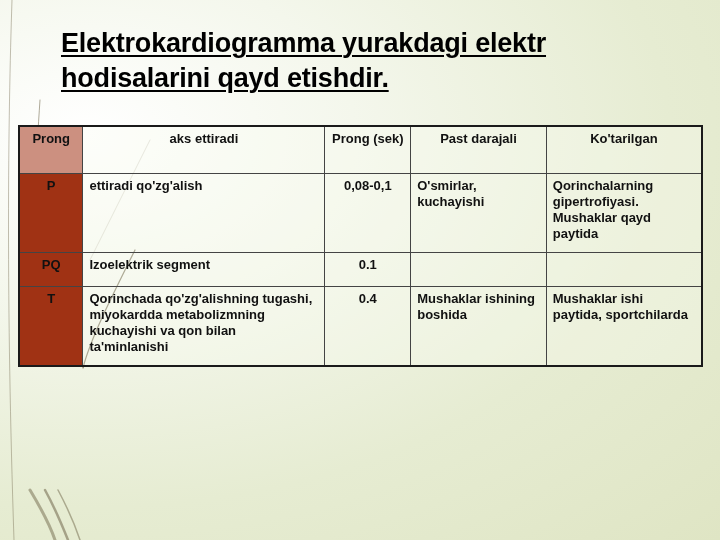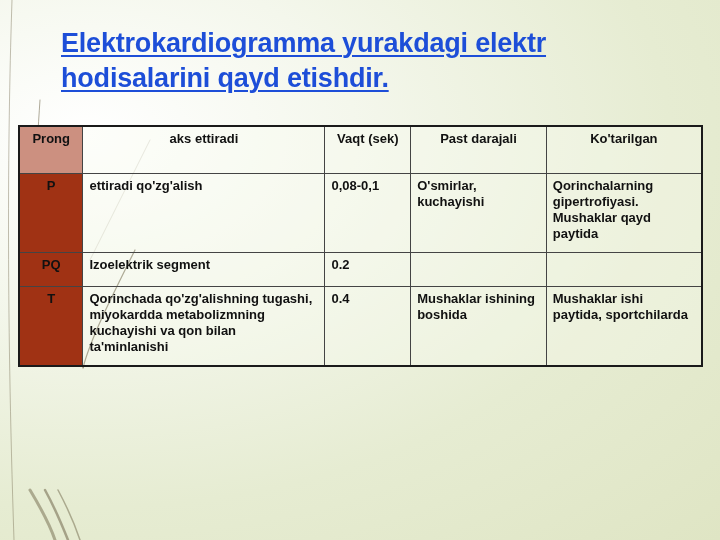--- a/index.html
+++ b/index.html
@@ -22,21 +22,21 @@
     }
     .title {
       position: absolute;
       left: 61px;
       top: 26px;
       width: 640px;
       margin: 0;
       font-size: 27px;
       line-height: 35px;
       font-weight: bold;
-      color: #1d4ed8;
+      color: #000000;
       text-decoration: underline;
       text-decoration-thickness: 2px;
       text-underline-offset: 3px;
       letter-spacing: -0.2px;
     }
     table.ecg {
       position: absolute;
       left: 18px;
       top: 125px;
       width: 685px;
@@ -60,21 +60,21 @@
     }
     th.prong-head {
       background: #cc9080 !important;
       width: 50px;
     }
     td.prong {
       background: #a03214 !important;
       text-align: center;
       color: #111;
     }
-    td.center { }
+    td.center { text-align: center; }
     col.c1 { width: 64px; }
     col.c2 { width: 243px; }
     col.c3 { width: 86px; }
     col.c4 { width: 136px; }
     col.c5 { width: 156px; }
     tr.r1 td { height: 70px; }
     tr.r2 td { height: 25px; }
     tr.r3 td { height: 70px; }
     tr.r4 td { height: 38px; }
     tr.r5 td { height: 70px; }
@@ -101,37 +101,37 @@
     <col class="c1">
       <col class="c2">
       <col class="c3">
       <col class="c4">
       <col class="c5">
   </colgroup>
   <thead>
     <tr>
       <th class="prong-head">Prong</th>
       <th>aks ettiradi</th>
-      <th>Vaqt (sek)</th>
+      <th>Prong (sek)</th>
       <th>Past darajali</th>
       <th>Ko'tarilgan</th>
     </tr>
   </thead>
   <tbody>
     <tr class="r1">
       <td class="prong">P</td>
       <td>ettiradi qo'zg'alish</td>
       <td class="center">0,08-0,1</td>
       <td>O'smirlar, kuchayishi</td>
       <td>Qorinchalarning gipertrofiyasi. Mushaklar qayd paytida</td>
     </tr>
     <tr class="r2">
       <td class="prong">PQ</td>
       <td>Izoelektrik segment</td>
-      <td class="center">0.2</td>
+      <td class="center">0.1</td>
       <td></td>
       <td></td>
     </tr>
     <tr class="r5">
       <td class="prong">T</td>
       <td>Qorinchada qo'zg'alishning tugashi, miyokardda metabolizmning kuchayishi va qon bilan ta'minlanishi</td>
       <td class="center">0.4</td>
       <td>Mushaklar ishining boshida</td>
       <td>Mushaklar ishi paytida, sportchilarda</td>
     </tr>

